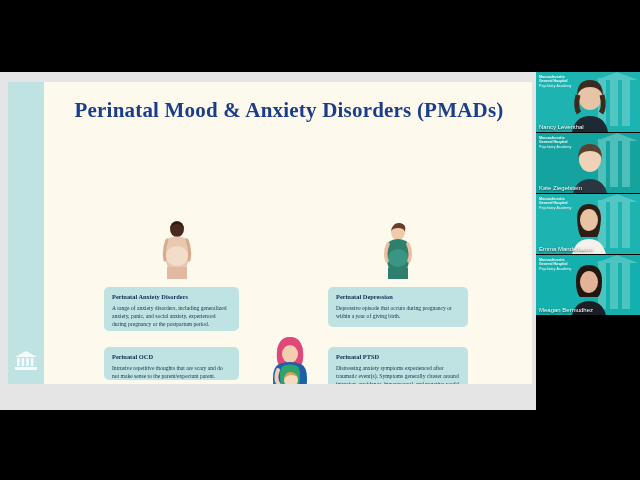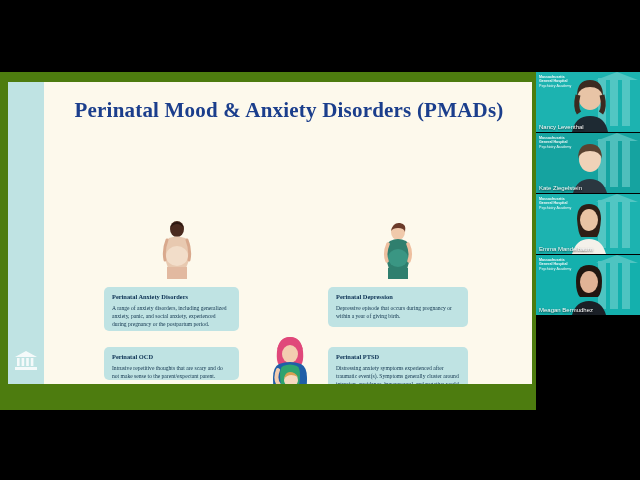--- a/index.html
+++ b/index.html
@@ -12,21 +12,21 @@
   #app {
     position: relative;
     width: 640px; height: 480px;
     background: #000;
   }
   
   #stage {
     position: absolute;
     left: 0; top: 72px;
     width: 640px; height: 338px;
-    background: #4d7c0f;
+    background: #e5e5e5;
   }
   
   #slide {
     position: absolute;
     left: 8px; top: 10px;
     width: 524px; height: 302px;
     background: #fdf9ec;
     overflow: hidden;
   }
   .slide-leftbar {

